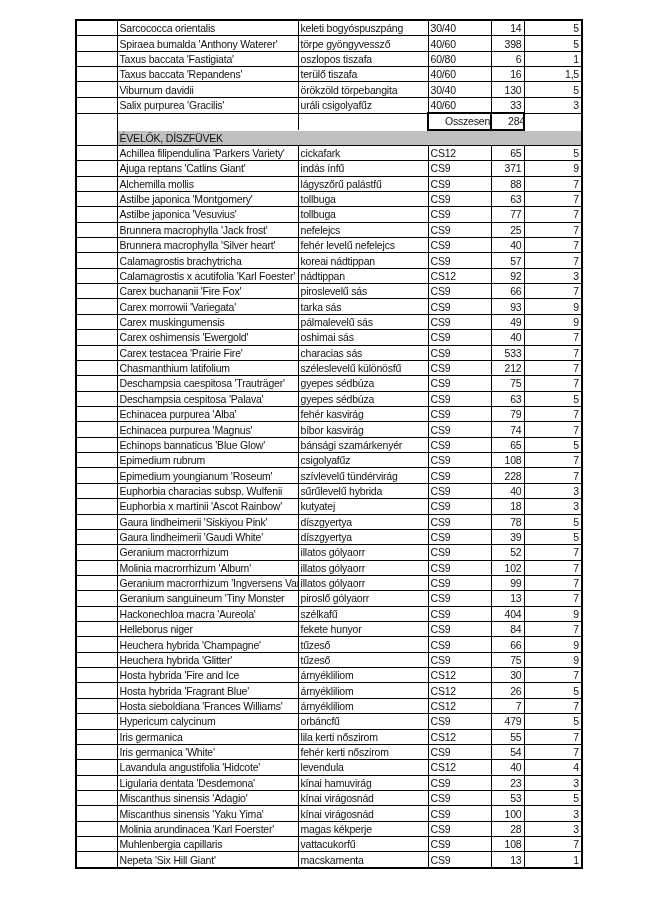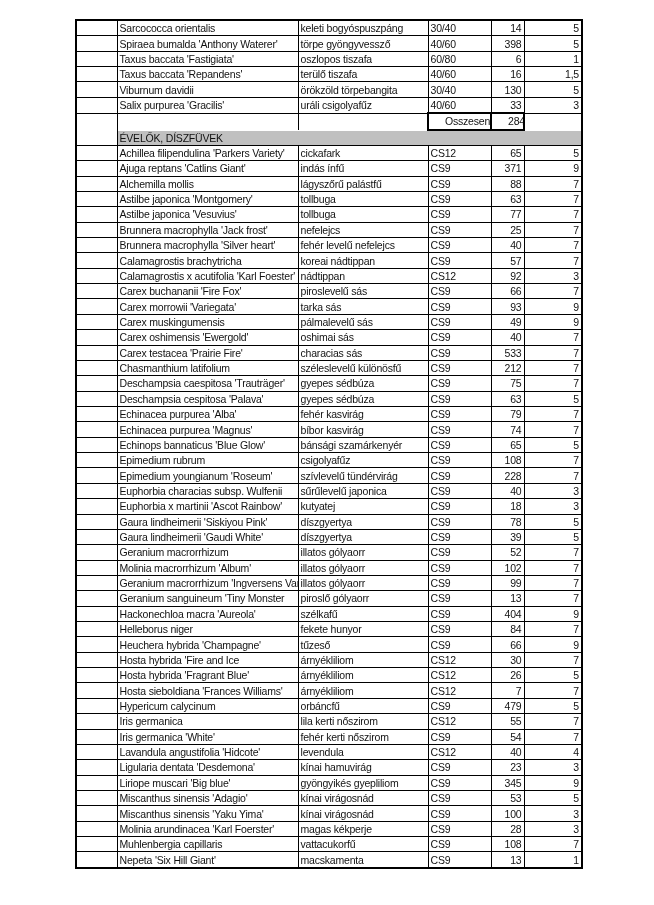--- a/index.html
+++ b/index.html
@@ -284,21 +284,21 @@
         <td></td>
         <td>Epimedium youngianum 'Roseum'</td>
         <td>szívlevelű tündérvirág</td>
         <td>CS9</td>
         <td class="num">228</td>
         <td class="num">7</td>
       </tr>
       <tr>
         <td></td>
         <td>Euphorbia characias subsp. Wulfenii</td>
-        <td>sűrűlevelű japonica</td>
+        <td>sűrűlevelű hybrida</td>
         <td>CS9</td>
         <td class="num">40</td>
         <td class="num">3</td>
       </tr>
       <tr>
         <td></td>
         <td>Euphorbia x martinii 'Ascot Rainbow'</td>
         <td>kutyatej</td>
         <td>CS9</td>
         <td class="num">18</td>
@@ -371,20 +371,28 @@
       <tr>
         <td></td>
         <td>Heuchera hybrida 'Champagne'</td>
         <td>tűzeső</td>
         <td>CS9</td>
         <td class="num">66</td>
         <td class="num">9</td>
       </tr>
       <tr>
         <td></td>
+        <td>Heuchera hybrida 'Glitter'</td>
+        <td>tűzeső</td>
+        <td>CS9</td>
+        <td class="num">75</td>
+        <td class="num">9</td>
+      </tr>
+      <tr>
+        <td></td>
         <td>Hosta hybrida 'Fire and Ice</td>
         <td>árnyékliliom</td>
         <td>CS12</td>
         <td class="num">30</td>
         <td class="num">7</td>
       </tr>
       <tr>
         <td></td>
         <td>Hosta hybrida 'Fragrant Blue'</td>
         <td>árnyékliliom</td>
@@ -432,28 +440,20 @@
         <td class="num">40</td>
         <td class="num">4</td>
       </tr>
       <tr>
         <td></td>
         <td>Ligularia dentata 'Desdemona'</td>
         <td>kínai hamuvirág</td>
         <td>CS9</td>
         <td class="num">23</td>
         <td class="num">3</td>
-      </tr>
-      <tr>
-        <td></td>
-        <td>Liriope muscari 'Big blue'</td>
-        <td>gyöngyikés gyepliliom</td>
-        <td>CS9</td>
-        <td class="num">345</td>
-        <td class="num">9</td>
       </tr>
       <tr>
         <td></td>
         <td>Miscanthus sinensis 'Adagio'</td>
         <td>kínai virágosnád</td>
         <td>CS9</td>
         <td class="num">53</td>
         <td class="num">5</td>
       </tr>
       <tr>

